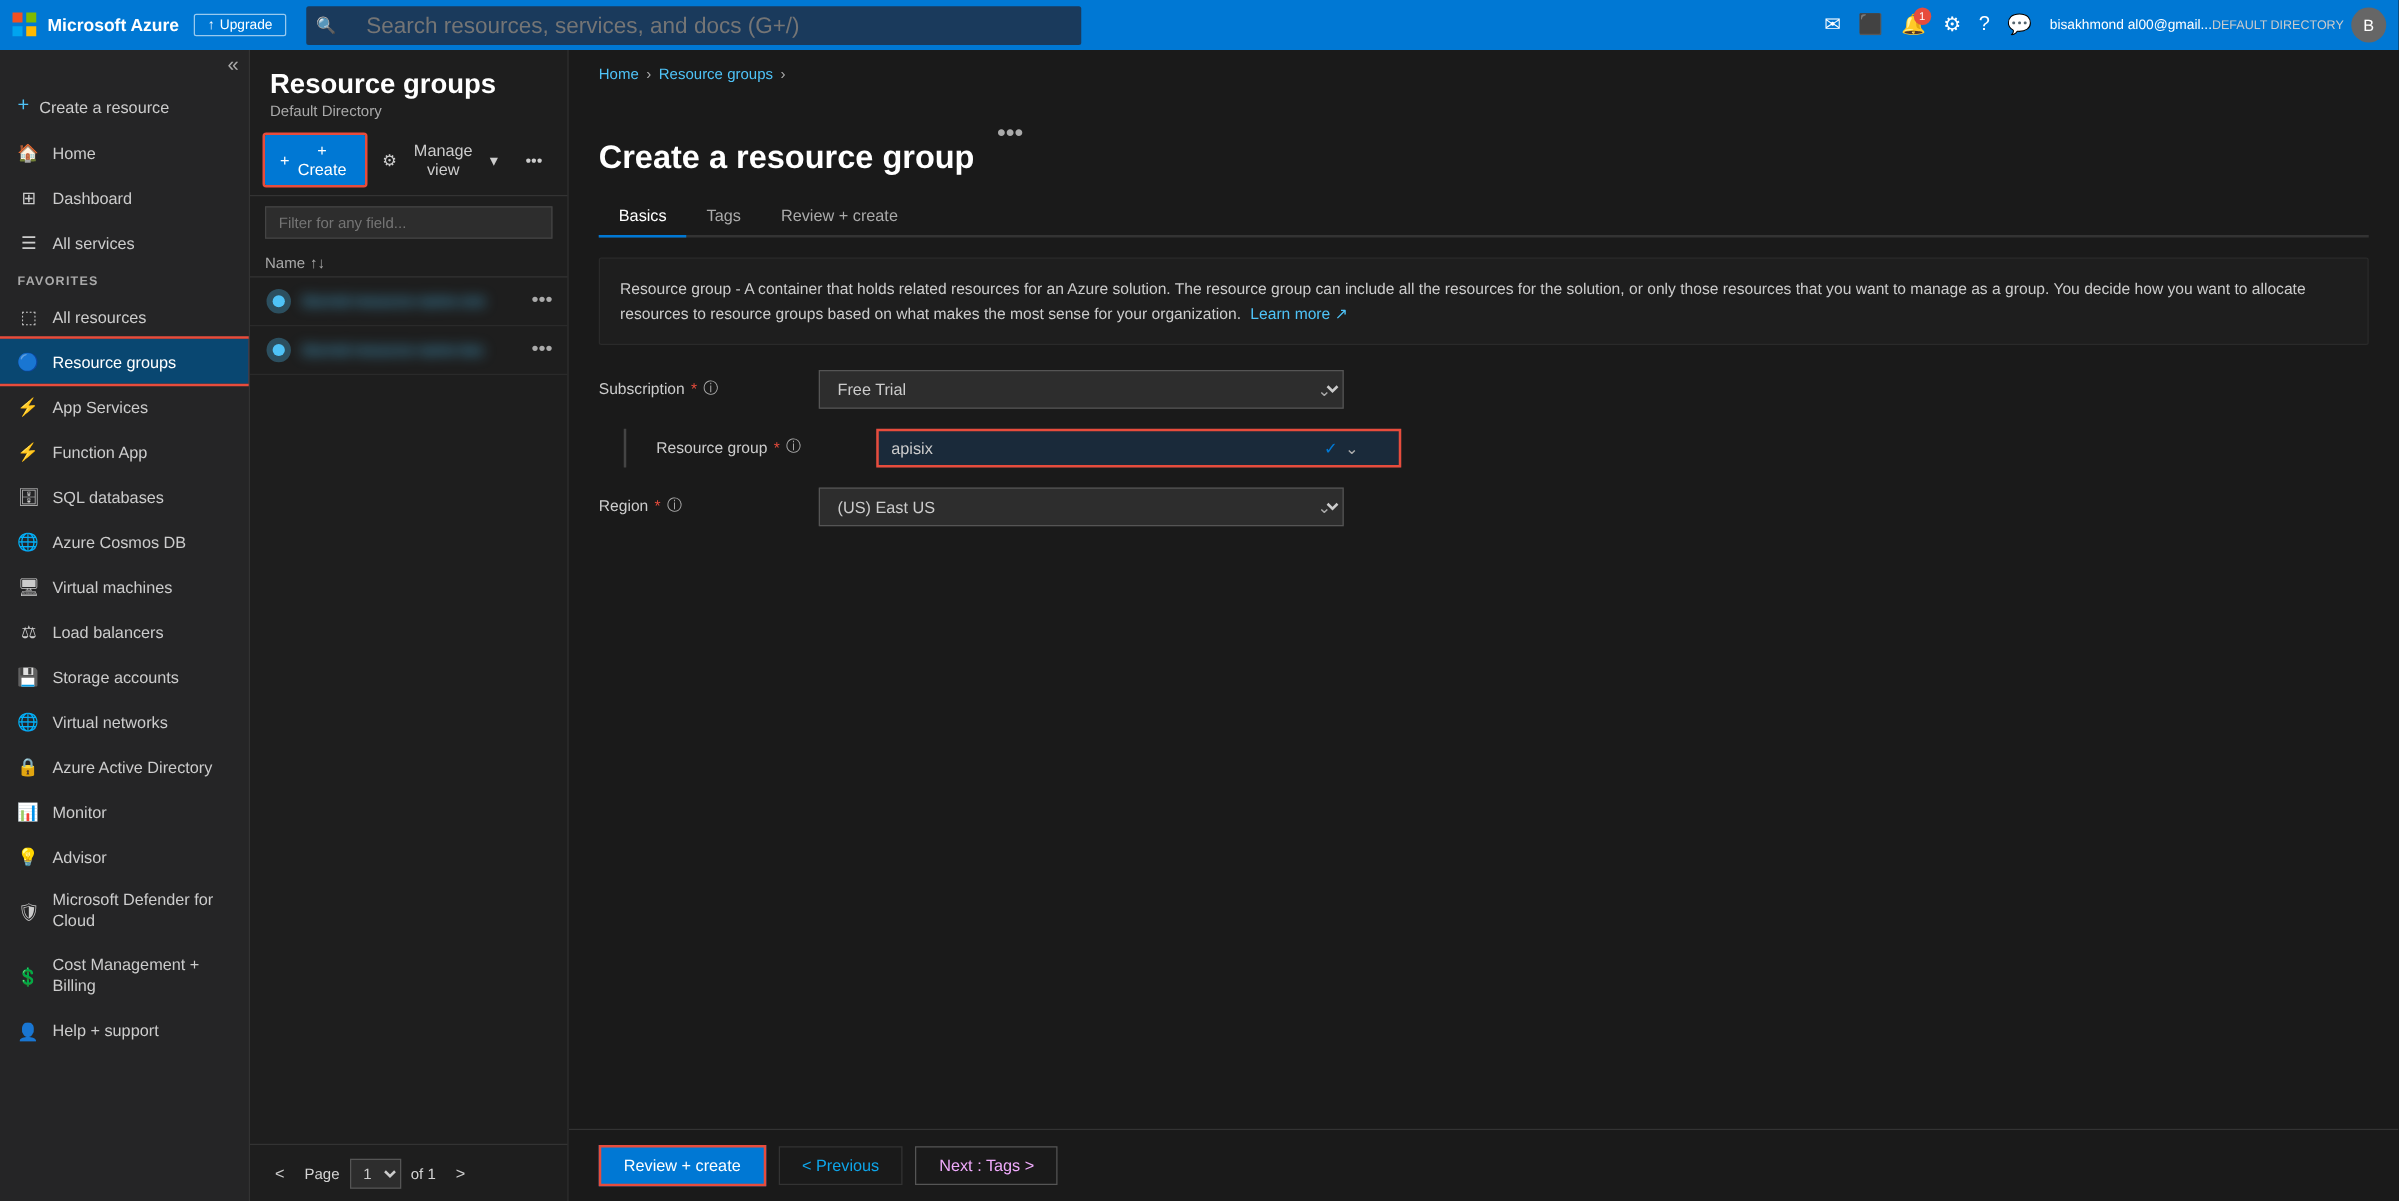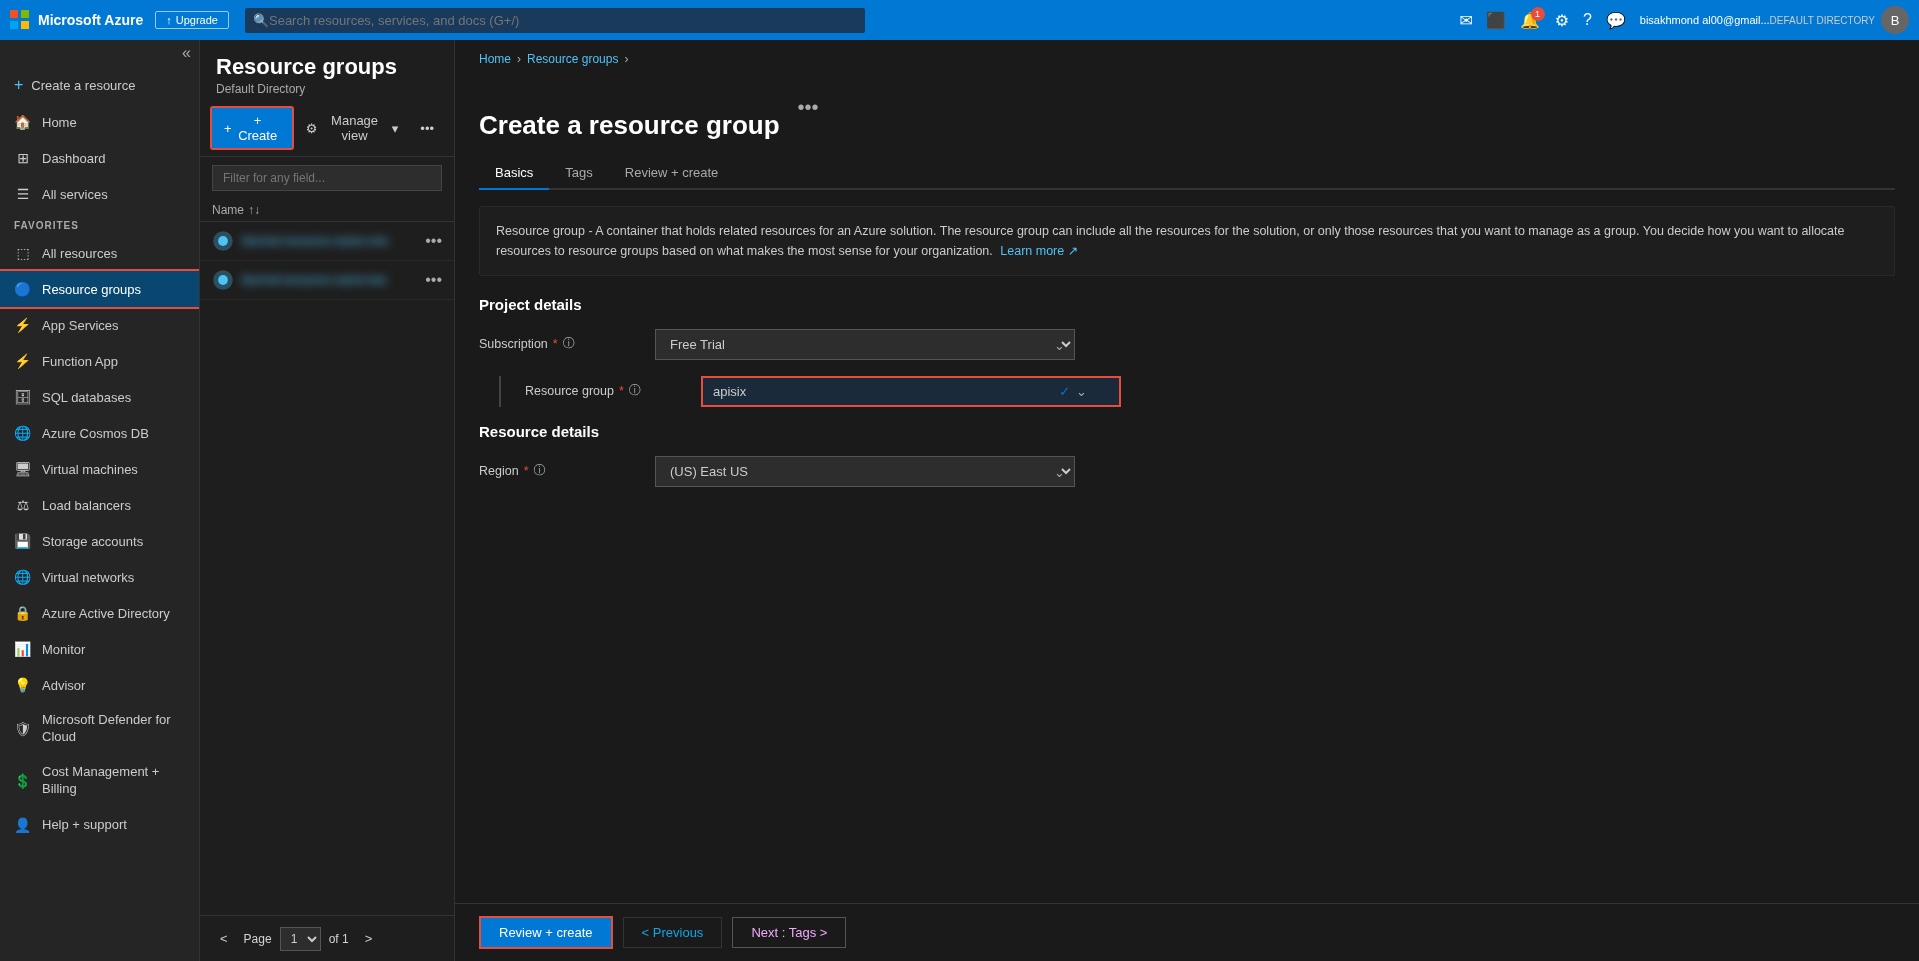--- a/index.html
+++ b/index.html
@@ -9,21 +9,21 @@
     .topbar { background: #0078d4; display: flex; align-items: center; height: 40px; padding: 0 10px; flex-shrink: 0; }
     .topbar-brand { display: flex; align-items: center; gap: 8px; color: white; font-size: 14px; font-weight: 600; margin-right: 12px; white-space: nowrap; }
     .topbar-brand .ms-logo { width: 20px; height: 20px; display: grid; grid-template-columns: 1fr 1fr; gap: 2px; }
     .ms-logo-sq { width: 8px; height: 8px; }
     .ms-logo-sq:nth-child(1) { background: #f25022; }
     .ms-logo-sq:nth-child(2) { background: #7fba00; }
     .ms-logo-sq:nth-child(3) { background: #00a4ef; }
     .ms-logo-sq:nth-child(4) { background: #ffb900; }
     .upgrade-btn { background: transparent; border: 1px solid rgba(255,255,255,0.6); color: white; padding: 2px 10px; border-radius: 2px; font-size: 11px; cursor: pointer; display: flex; align-items: center; gap: 4px; }
     .search-bar { flex: 1; max-width: 620px; margin: 0 16px; position: relative; }
-    .search-bar input { width: 100%; background: #1a3a5c; border: none; color: #ccc; padding: 5px 12px 5px 24px; border-radius: 2px; font-size: 13px; outline: none; }
+    .search-bar input { width: 100%; background: #1a3a5c; border: none; color: #ccc; padding: 5px 12px 5px 48px; border-radius: 2px; font-size: 18px; outline: none; }
     .search-bar .search-icon-wrap { position: absolute; left: 8px; top: 50%; transform: translateY(-50%); color: #aaa; font-size: 13px; }
     .topbar-right { margin-left: auto; display: flex; align-items: center; gap: 14px; color: white; }
     .topbar-right .icon-btn { background: none; border: none; color: white; cursor: pointer; font-size: 16px; position: relative; }
     .notif-badge { position: absolute; top: -4px; right: -4px; background: #e74c3c; color: white; border-radius: 50%; width: 14px; height: 14px; font-size: 9px; display: flex; align-items: center; justify-content: center; }
     .user-info { display: flex; align-items: flex-end; font-size: 11px; }
     .user-avatar { width: 28px; height: 28px; border-radius: 50%; background: #666; display: flex; align-items: center; justify-content: center; font-size: 13px; color: white; }
 
     
     .main-layout { display: flex; flex: 1; overflow: hidden; }
 
@@ -301,21 +301,20 @@
         <div class="tab">Tags</div>
         <div class="tab">Review + create</div>
       </div>
 
       <div class="description-box">
         <span>Resource group - A container that holds related resources for an Azure solution. The resource group can include all the resources for the solution, or only those resources that you want to manage as a group. You decide how you want to allocate resources to resource groups based on what makes the most sense for your organization.</span>
         <a style="color:#4fc3f7;margin-left:4px;">Learn more</a>
         <span style="color:#4fc3f7;"> ↗</span>
       </div>
 
-      <div class="section-title">Project details</div>
 
       <div class="form-row">
         <div class="form-label">
           <span>Subscription</span>
           <span class="required">*</span>
           <span class="info-icon">ⓘ</span>
         </div>
         <div class="form-control">
           <div class="dropdown-wrap">
             <select class="dropdown" style="background:#2d2d2d;border:1px solid #555;color:#ccc;padding:6px 30px 6px 10px;font-size:13px;width:100%;cursor:pointer;">
@@ -339,21 +338,20 @@
                 <div style="display:flex;align-items:center;gap:6px;">
                   <span class="check-icon">✓</span>
                   <span style="color:#aaa;">⌄</span>
                 </div>
               </div>
             </div>
           </div>
         </div>
       </div>
 
-      <div class="section-title">Resource details</div>
 
       <div class="form-row">
         <div class="form-label">
           <span>Region</span>
           <span class="required">*</span>
           <span class="info-icon">ⓘ</span>
         </div>
         <div class="form-control">
           <div class="dropdown-wrap">
             <select class="dropdown" style="background:#2d2d2d;border:1px solid #555;color:#ccc;padding:6px 30px 6px 10px;font-size:13px;width:100%;cursor:pointer;">

